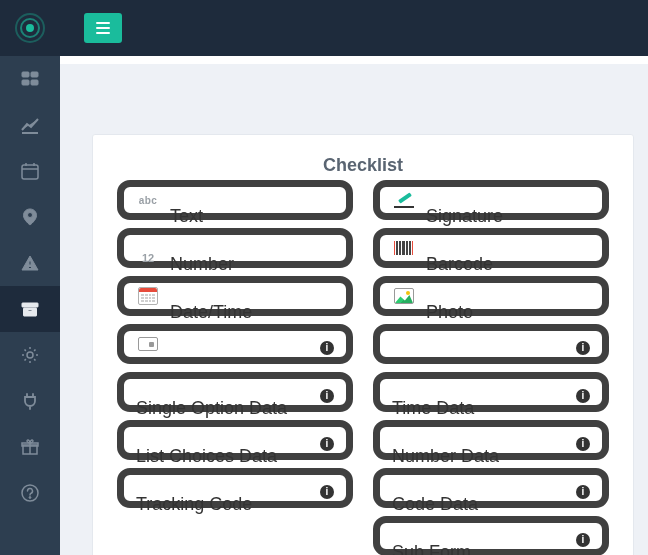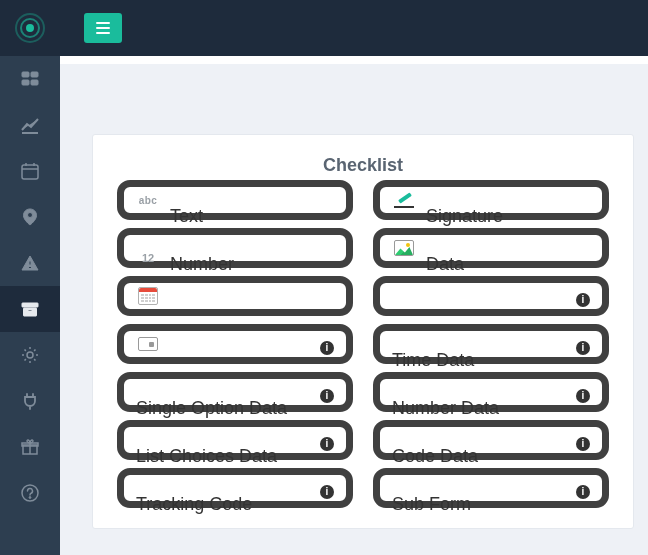--- a/index.html
+++ b/index.html
@@ -183,20 +183,21 @@
                   <span></span>
                   <span></span>
                   <span></span>
                   <span></span>
                   <span></span>
                   <span></span>
                   <span></span>
                 </span>
               </span>
             </span>
+          <span class="label">Date/Time</span>
         </div>
         <div class="opt">
           <span class="icon">
               <span class="list-icon"></span>
             </span>
           <span class="info">i</span>
         </div>
         <div class="opt">
           <span class="label">Single Option Data</span>
           <span class="info">i</span>
@@ -216,26 +217,40 @@
           <span class="icon">
               <span class="sig-icon">
                 <span class="pen"></span>
                 <span class="line"></span>
               </span>
             </span>
           <span class="label">Signature</span>
         </div>
         <div class="opt">
           <span class="icon">
+              <span class="bar-icon">
+                <span></span>
+                <span></span>
+                <span></span>
+                <span></span>
+                <span></span>
+                <span></span>
+                <span></span>
+              </span>
+            </span>
+          <span class="label">Barcode</span>
+        </div>
+        <div class="opt">
+          <span class="icon">
               <span class="photo-icon">
                 <span class="sun"></span>
                 <span class="mtn"></span>
               </span>
             </span>
-          <span class="label">Data</span>
+          <span class="label">Photo</span>
         </div>
         <div class="opt">
           <span class="info">i</span>
         </div>
         <div class="opt">
           <span class="label">Time Data</span>
           <span class="info">i</span>
         </div>
         <div class="opt">
           <span class="label">Number Data</span>

